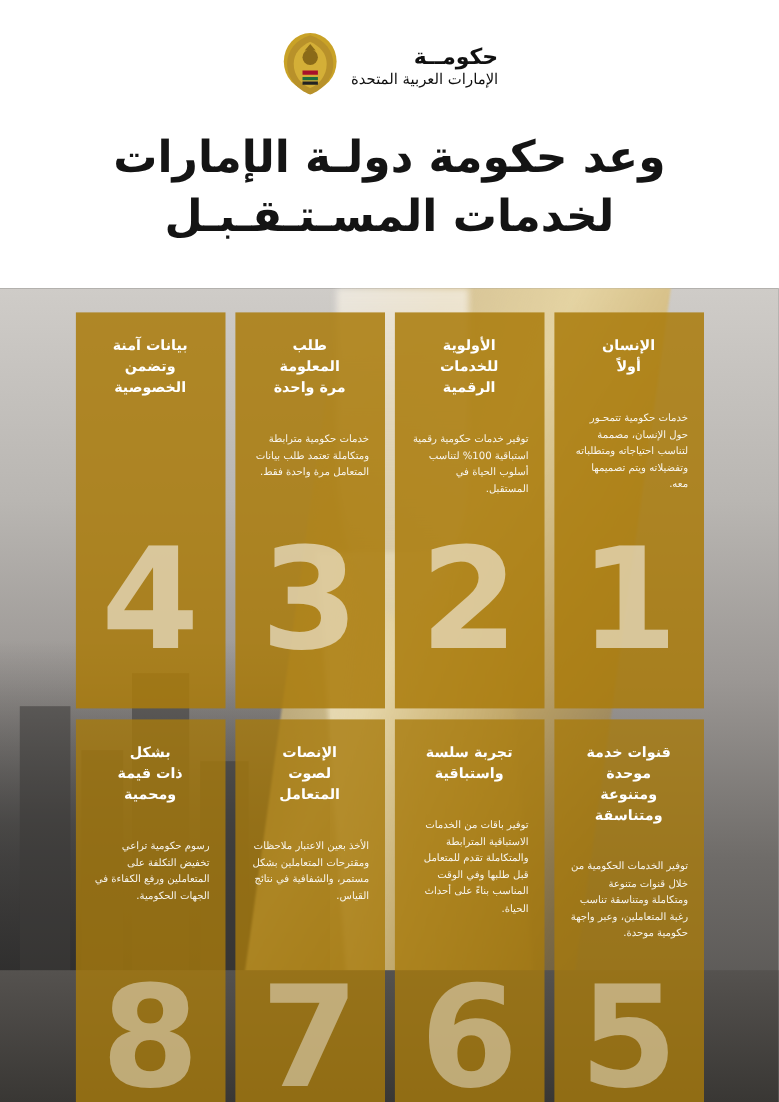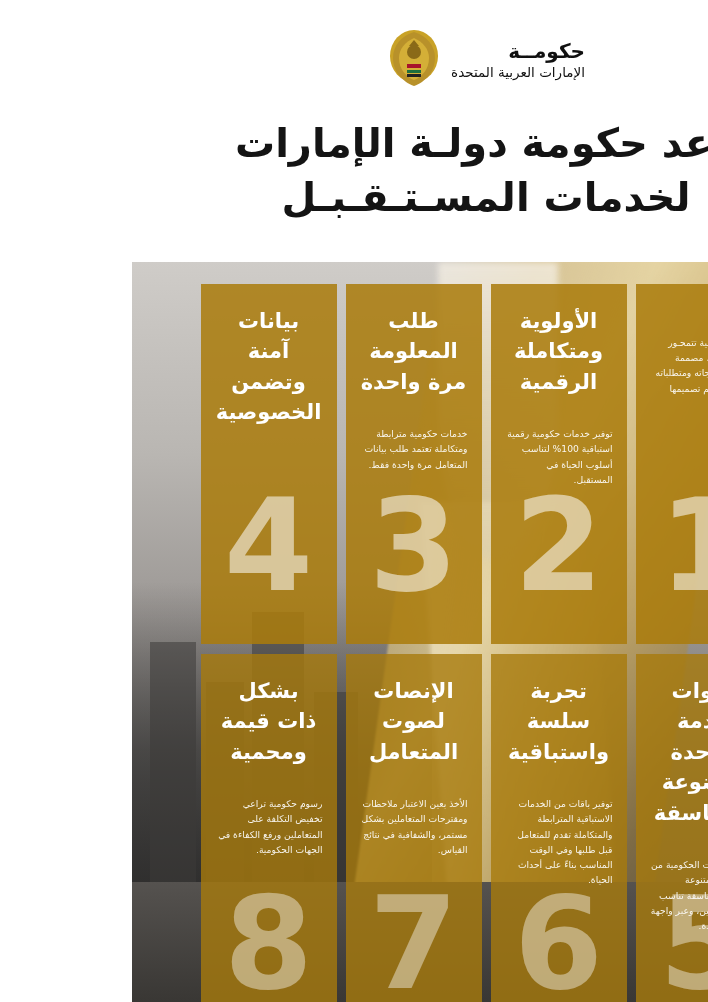--- a/index.html
+++ b/index.html
@@ -5,21 +5,21 @@
   * { box-sizing: border-box; margin: 0; padding: 0; }
   html, body {
     width: 708px;
     height: 1002px;
     background: #ffffff;
     font-family: "DejaVu Sans", "Liberation Sans", sans-serif;
     overflow: hidden;
   }
   .page {
     position: relative;
-    width: 576px;
+    width: 708px;
     height: 1002px;
     background: #ffffff;
   }
 
   
   .header {
     position: absolute;
     top: 0; left: 0;
     width: 708px;
     height: 262px;
@@ -151,21 +151,21 @@
   }
   .tile {
     position: relative;
     background: rgba(170,124,12,0.86);
     overflow: hidden;
     padding: 22px 14px 0 14px;
   }
   .tile.dim { background: rgba(168,123,12,0.80); }
   .tile h3 {
     color: #ffffff;
-    font-size: 21px;
+    font-size: 13px;
     font-weight: bold;
     line-height: 1.45;
     text-align: center;
     margin-bottom: 16px;
   }
   .tile p {
     color: rgba(255,255,255,0.92);
     font-size: 9.2px;
     line-height: 1.65;
     margin-top: 29px;
@@ -223,28 +223,32 @@
     <div class="tower4"></div>
     <div class="robe"></div>
     <div class="robe2"></div>
     <div class="veil"></div>
     <div class="ground"></div>
   </div>
 
   <div class="grid">
 
     <div class="tile">
+      <h3>
+        <span>الإنسان</span><br>
+        <span>أولاً</span>
+      </h3>
       <p>خدمات حكومية تتمحـور حول الإنسان، مصممة لتناسب احتياجاته ومتطلباته وتفضيلاته ويتم تصميمها معه.</p>
       <div class="num">1</div>
     </div>
 
     <div class="tile">
       <h3>
         <span>الأولوية</span><br>
-        <span>ومتكاملة</span><br>
+        <span>للخدمات</span><br>
         <span>الرقمية</span>
       </h3>
       <p>توفير خدمات حكومية رقمية استباقية 100% لتناسب أسلوب الحياة في المستقبل.</p>
       <div class="num">2</div>
     </div>
 
     <div class="tile">
       <h3>
         <span>طلب</span><br>
         <span>المعلومة</span><br>

